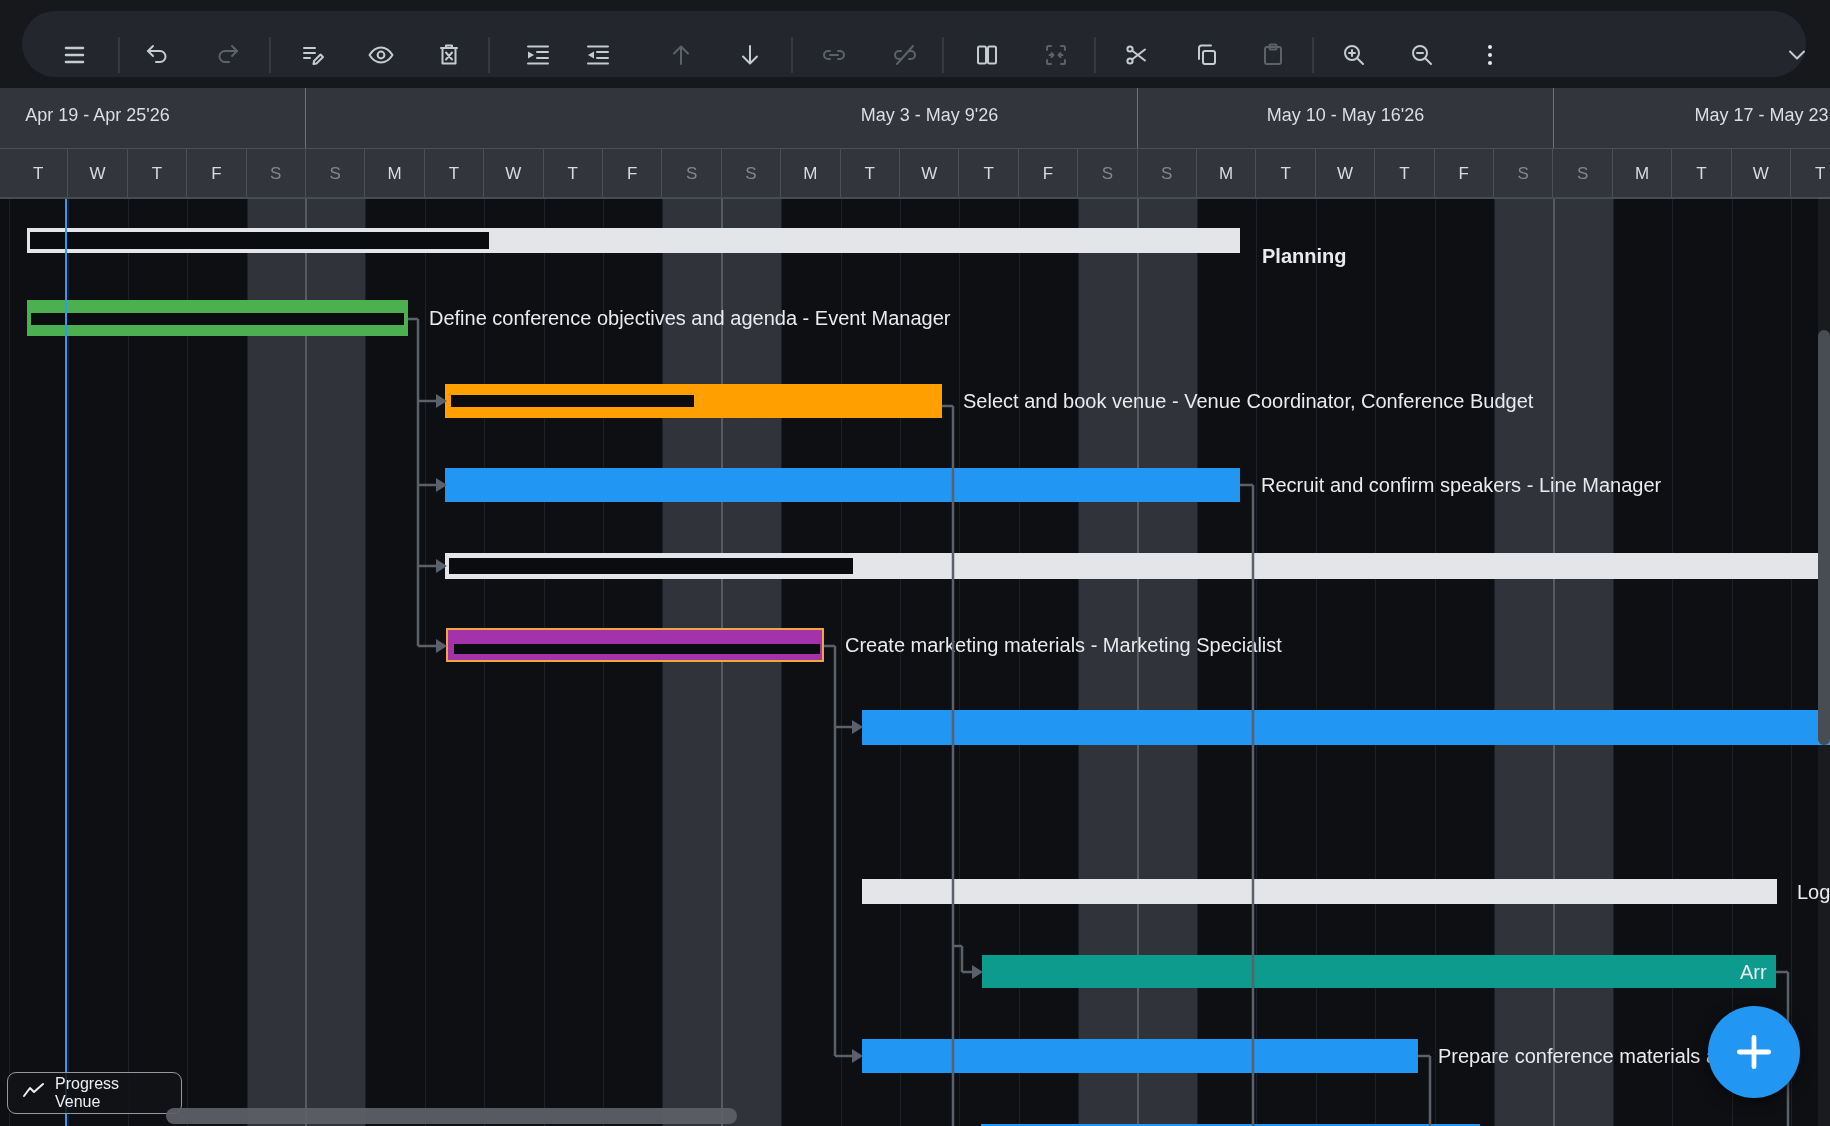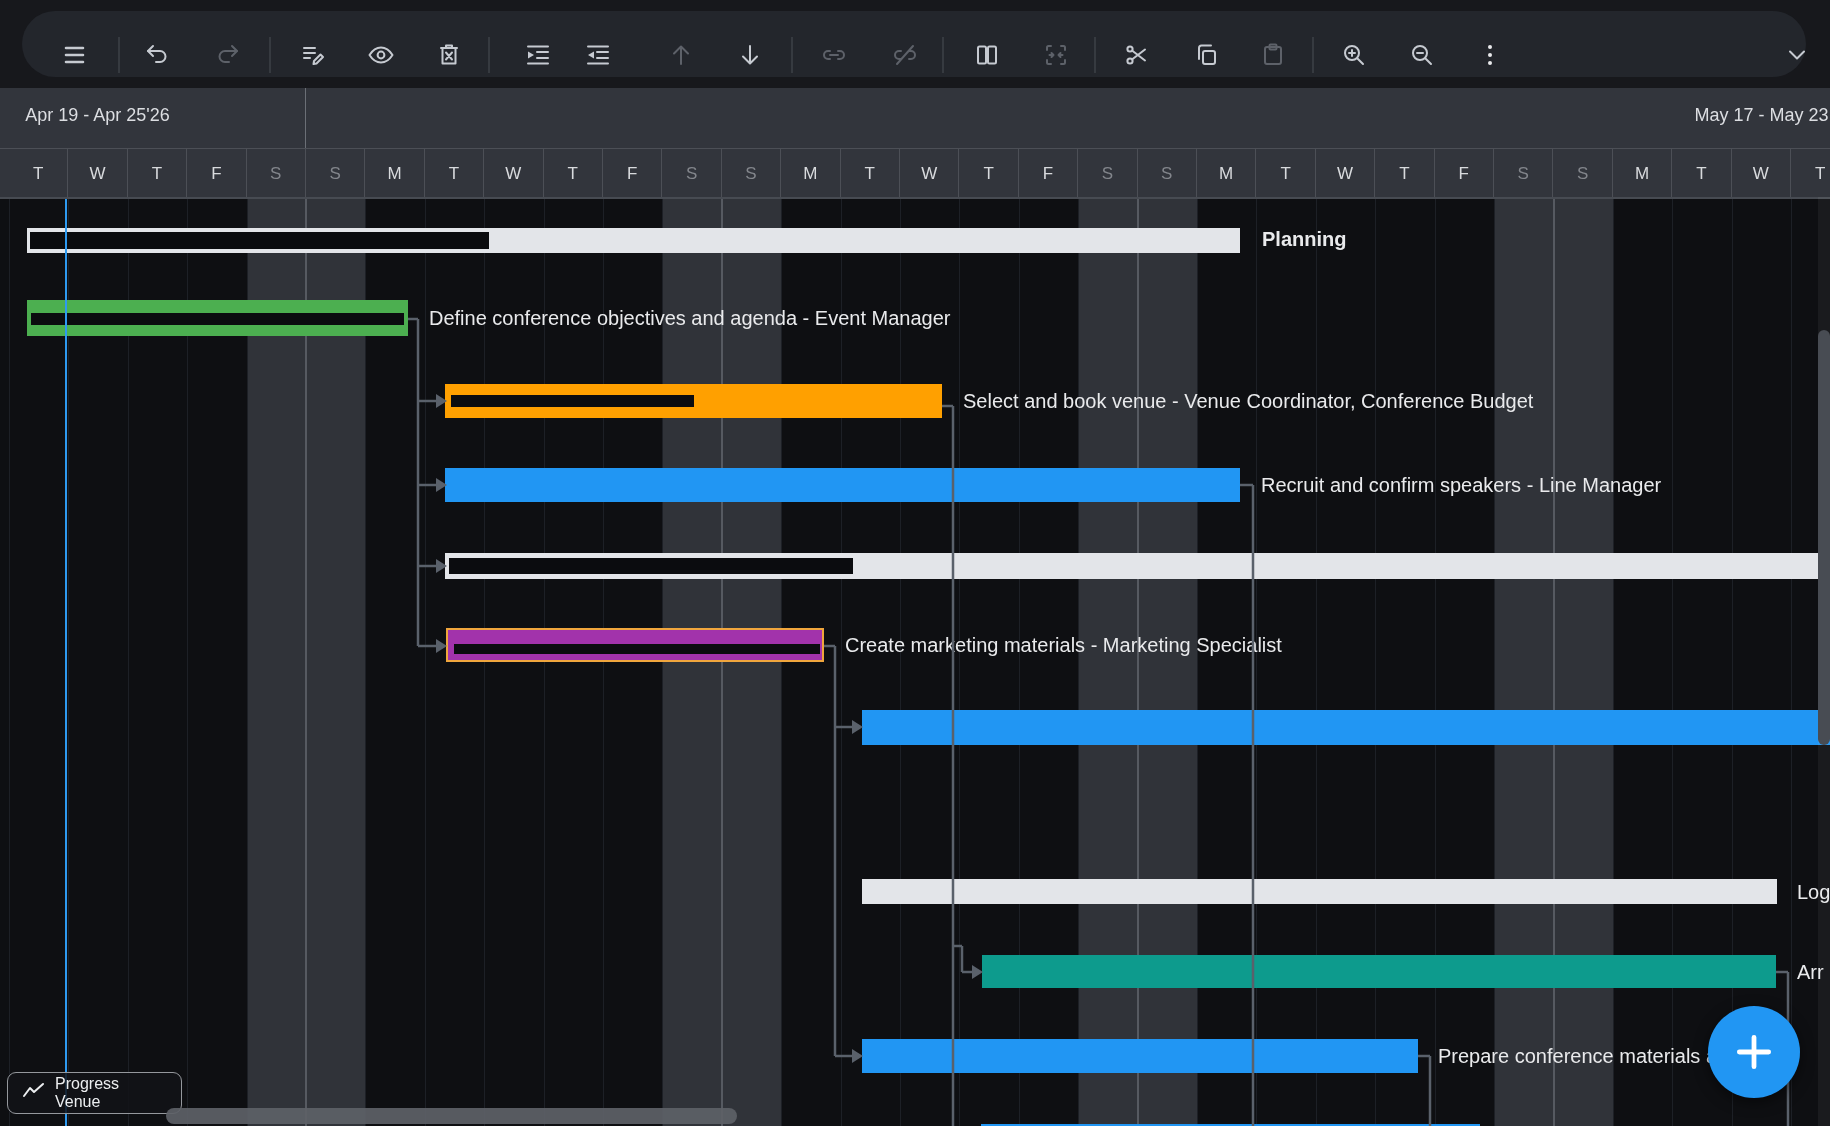--- a/index.html
+++ b/index.html
@@ -184,20 +184,26 @@
         <div class="tb-divider" style="left: 467px;"></div>
         <div class="tb-divider" style="left: 770px;"></div>
         <div class="tb-divider" style="left: 921px;"></div>
         <div class="tb-divider" style="left: 1073px;"></div>
         <div class="tb-divider" style="left: 1291px;"></div>
       </div>
   </div>
   <div id="week-row">
       <div class="week-cell" style="left: -110px; width: 416px;">
         <div class="week-label">Apr 19 - Apr 25'26</div>
+      </div>
+      <div class="week-cell" style="left: 722px; width: 416px;">
+        <div class="week-label">May 3 - May 9'26</div>
+      </div>
+      <div class="week-cell" style="left: 1138px; width: 416px;">
+        <div class="week-label">May 10 - May 16'26</div>
       </div>
       <div class="week-cell" style="left: 1554px; width: 416px;">
         <div class="week-label">May 17 - May 23</div>
       </div>
     </div>
   <div id="day-row">
       <div class="day-cell" style="left: 9px; width: 59.4px;">T</div>
       <div class="day-cell" style="left: 68.4px; width: 59.4px;">W</div>
       <div class="day-cell" style="left: 127.8px; width: 59.4px;">T</div>
       <div class="day-cell" style="left: 187.2px; width: 59.4px;">F</div>
@@ -273,21 +279,21 @@
         <div class="weekline" style="left: 305px;"></div>
         <div class="weekline" style="left: 721px;"></div>
         <div class="weekline" style="left: 1137px;"></div>
         <div class="weekline" style="left: 1553px;"></div>
       </div>
     <div id="today-line" style="left: 65px;"></div>
     <div id="bars">
         <div class="bar" style="left: 27px; top: 29px; width: 1213px; height: 25px; background: rgb(227, 229, 233);">
           <div class="bar-inner" style="left: 3px; top: 4px; width: 459px; height: 17px; background: rgb(11, 12, 15);"></div>
         </div>
-        <div class="bar-label bold" style="left: 1262px; top: 40px;">Planning</div>
+        <div class="bar-label bold" style="left: 1262px; top: 57px;">Planning</div>
         <div class="bar" style="left: 27px; top: 101px; width: 381px; height: 36px; background: rgb(76, 175, 80);">
           <div class="bar-inner" style="left: 4px; top: 13px; width: 373px; height: 12px; background: rgb(11, 12, 15);"></div>
         </div>
         <div class="bar-label" style="left: 429px; top: 119px;">Define conference objectives and agenda - Event Manager</div>
         <div class="bar" style="left: 445px; top: 185px; width: 497px; height: 34px; background: rgb(255, 160, 0);">
           <div class="bar-inner" style="left: 6px; top: 11px; width: 243px; height: 12px; background: rgb(11, 12, 15);"></div>
         </div>
         <div class="bar-label" style="left: 963px; top: 202px;">Select and book venue - Venue Coordinator, Conference Budget</div>
         <div class="bar" style="left: 445px; top: 269px; width: 795px; height: 34px; background: rgb(33, 150, 243);"></div>
         <div class="bar-label" style="left: 1261px; top: 286px;">Recruit and confirm speakers - Line Manager</div>
@@ -295,21 +301,21 @@
           <div class="bar-inner" style="left: 4px; top: 5px; width: 404px; height: 16px; background: rgb(11, 12, 15);"></div>
         </div>
         <div class="bar" style="left: 446px; top: 429px; width: 378px; height: 34px; background: rgb(162, 51, 171); border: 2px solid rgb(240, 166, 61);">
           <div class="bar-inner" style="left: 6px; top: 14px; width: 366px; height: 10px; background: rgb(11, 12, 15);"></div>
         </div>
         <div class="bar-label" style="left: 845px; top: 446px;">Create marketing materials - Marketing Specialist</div>
         <div class="bar" style="left: 862px; top: 511px; width: 968px; height: 35px; background: rgb(33, 150, 243);"></div>
         <div class="bar" style="left: 862px; top: 680px; width: 915px; height: 25px; background: rgb(227, 229, 233);"></div>
         <div class="bar-label" style="left: 1797px; top: 692.5px;">Log</div>
         <div class="bar" style="left: 982px; top: 756px; width: 794px; height: 33px; background: rgb(13, 155, 141);"></div>
-        <div class="bar-label" style="left: 1797px; top: 772.5px;">Arr</div>
+        <div class="bar-label" style="left: 1740px; top: 772.5px;">Arr</div>
         <div class="bar" style="left: 862px; top: 840px; width: 556px; height: 34px; background: rgb(33, 150, 243);"></div>
         <div class="bar-label" style="left: 1438px; top: 857px;">Prepare conference materials and s</div>
         <div class="bar" style="left: 981px; top: 925px; width: 499px; height: 34px; background: rgb(33, 150, 243);"></div>
       </div>
     <svg id="links" viewBox="0 0 1830 929">
         <line x1="408" y1="120" x2="418" y2="120" stroke="#5a616b" stroke-width="2.5"></line>
         <line x1="418" y1="120" x2="418" y2="447" stroke="#5a616b" stroke-width="2.5"></line>
         <line x1="418" y1="202" x2="436" y2="202" stroke="#5a616b" stroke-width="2.5"></line>
         <line x1="418" y1="286" x2="436" y2="286" stroke="#5a616b" stroke-width="2.5"></line>
         <line x1="418" y1="367" x2="436" y2="367" stroke="#5a616b" stroke-width="2.5"></line>

